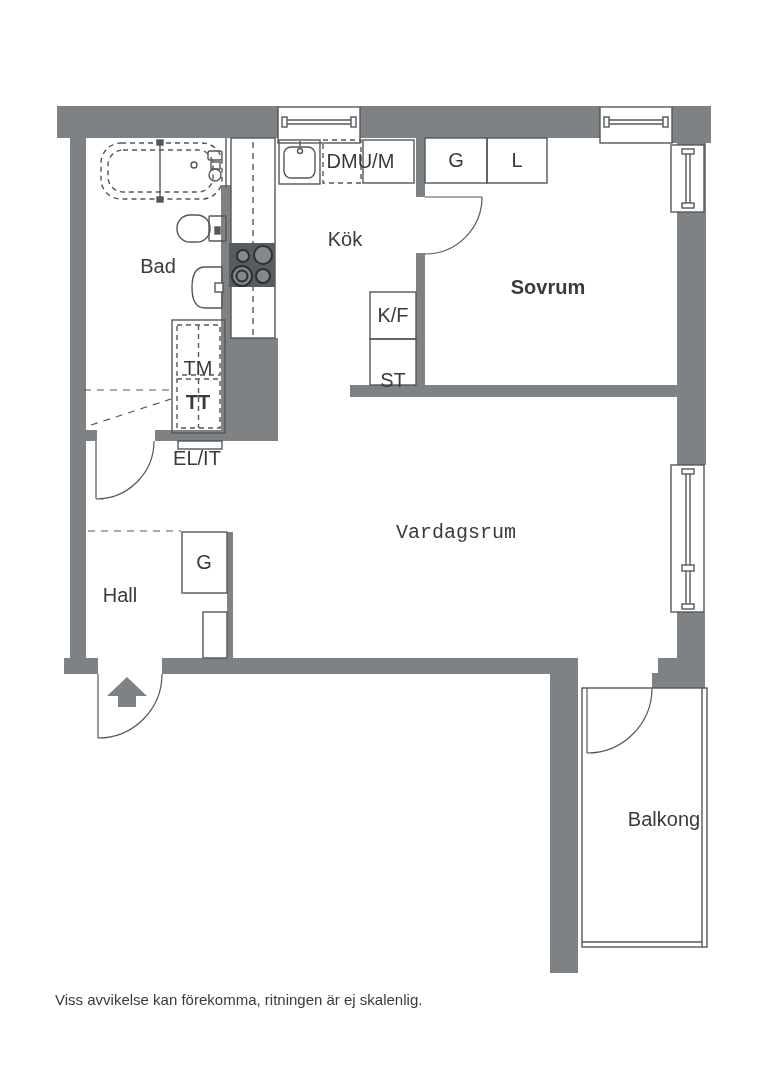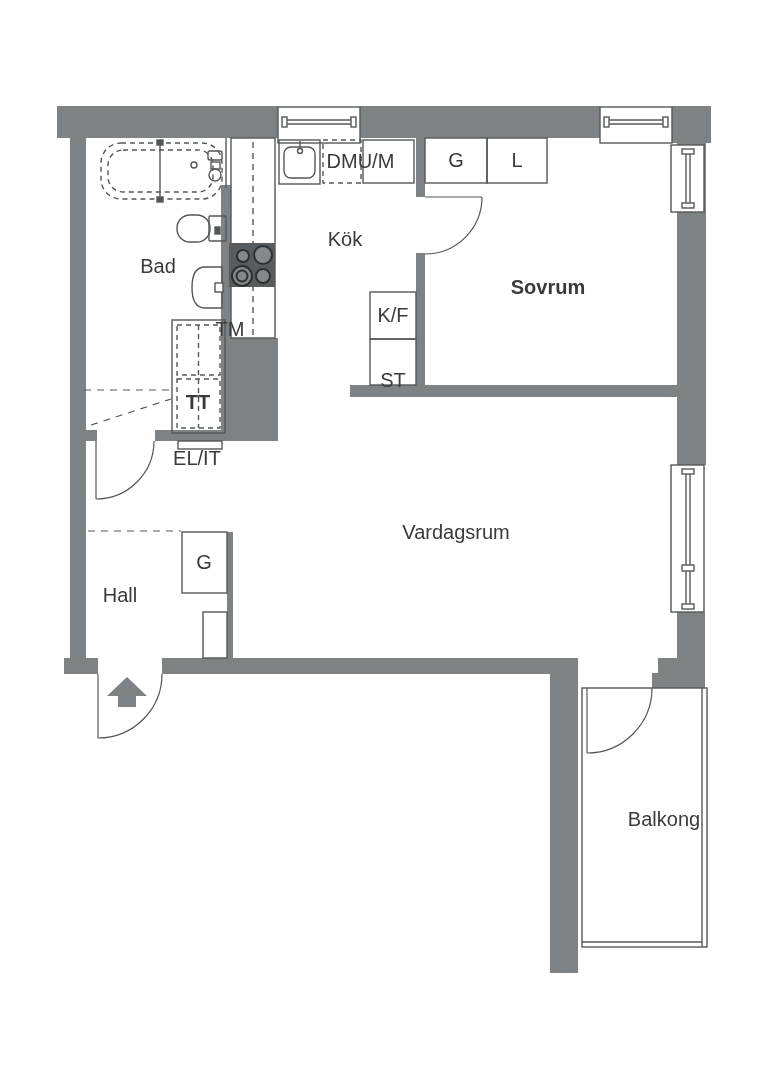--- a/index.html
+++ b/index.html
@@ -179,28 +179,29 @@
       <line x1="84" y1="390" x2="171" y2="390"></line>
       <line x1="91" y1="425" x2="171" y2="399"></line>
     </g>
 
     <polygon points="107,696 127,677 147,696 136,696 136,707 118,707 118,696" fill="var(--wall)" stroke="none"></polygon>
   </svg>
 
   <div class="lbl room-lbl" style="left:158px;top:266px;">Bad</div>
   <div class="lbl room-lbl" style="left:345px;top:239px;">Kök</div>
   <div class="lbl room-lbl" style="left:548px;top:287px;font-weight:bold;">Sovrum</div>
-  <div class="lbl room-lbl" style="left:456px;top:532px;">Vardagsrum</div>
+  <div class="lbl room-lbl" style="left:456px;top:532px;font-family:Liberation Mono, monospace;">Vardagsrum</div>
   <div class="lbl room-lbl" style="left:120px;top:595px;">Hall</div>
   <div class="lbl room-lbl" style="left:664px;top:819px;">Balkong</div>
 
   <div class="lbl unit-lbl" style="left:342px;top:161px;">DM</div>
   <div class="lbl unit-lbl" style="left:376px;top:161px;">U/M</div>
   <div class="lbl unit-lbl" style="left:456px;top:160px;">G</div>
   <div class="lbl unit-lbl" style="left:517px;top:160px;">L</div>
   <div class="lbl unit-lbl" style="left:393px;top:315px;">K/F</div>
   <div class="lbl unit-lbl" style="left:393px;top:380px;">ST</div>
-  <div class="lbl unit-lbl" style="left:198px;top:329px;margin-left:32px;">TM</div>
+  <div class="lbl unit-lbl" style="left:198px;top:368px;">TM</div>
   <div class="lbl unit-lbl" style="left:198px;top:402px;font-weight:bold;">TT</div>
   <div class="lbl unit-lbl" style="left:197px;top:458px;">EL/IT</div>
   <div class="lbl unit-lbl" style="left:204px;top:562px;">G</div>
 
+  <div class="footer-lbl">Viss avvikelse kan förekomma, ritningen är ej skalenlig.</div>
 </div>
 
 </body></html>

